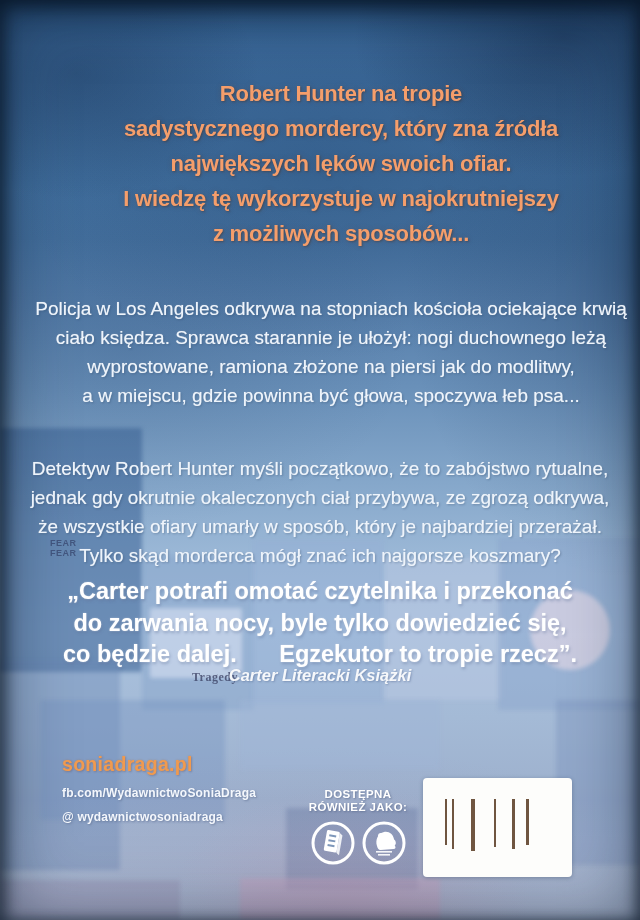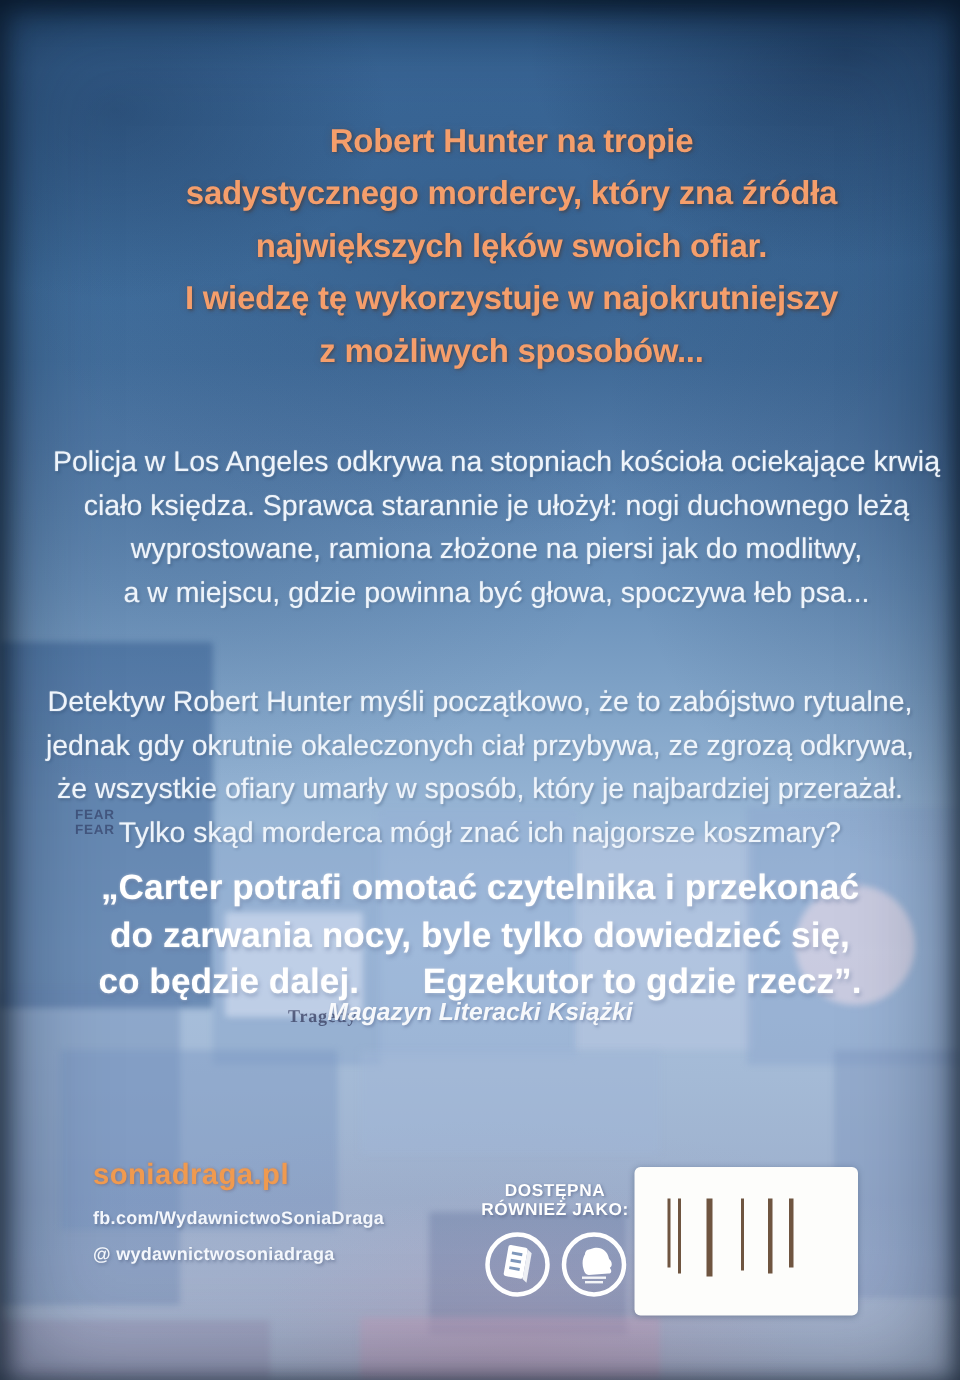--- a/index.html
+++ b/index.html
@@ -45,26 +45,26 @@
   .par2{top:454px;}
   .quote{
     top:576px;color:#ffffff;font-weight:bold;font-size:23.5px;line-height:31.5px;
     text-shadow:0 0 2px rgba(255,255,255,.4), 1px 2px 3px rgba(90,110,150,.45);
   }
   .quote .em{margin-left:36px;}
   .attribution{
     top:666px;color:rgba(255,255,255,.92);font-weight:bold;font-style:italic;font-size:16.5px;
     text-shadow:1px 1px 2px rgba(90,110,150,.5);
   }
-  .footer-links{position:absolute;left:62px;top:772px;}
+  .footer-links{position:absolute;left:62px;top:753px;}
   .site{color:#f09a4f;font-weight:bold;font-size:19.5px;letter-spacing:.3px;
         text-shadow:0 0 2px rgba(200,110,40,.35),1px 1px 2px rgba(80,80,120,.35);}
   .social{color:#f4f7fc;font-weight:bold;font-size:12px;margin-top:10px;letter-spacing:.2px;
           text-shadow:1px 1px 2px rgba(80,95,130,.5);}
-  .availability{position:absolute;left:312px;top:788px;width:116px;text-align:center;}
+  .availability{position:absolute;left:300px;top:788px;width:116px;text-align:center;}
   .avail-label{color:#ffffff;font-weight:bold;font-size:11.5px;line-height:13px;letter-spacing:.4px;
                text-shadow:1px 1px 2px rgba(80,95,130,.6);}
   .avail-icons{display:flex;justify-content:center;gap:5px;margin-top:6px;}
   .badge{width:46px;height:46px;}
   .barcode-box{
     position:absolute;left:423px;top:778px;width:149px;height:99px;background:#fdfdfb;
     border-radius:4px;box-shadow:0 1px 4px rgba(40,60,90,.35);
   }
   .bar{position:absolute;top:21px;background:#6f5540;}
   .tragedy{font-family:"Liberation Serif",serif;}
@@ -118,23 +118,23 @@
     <div class="center body-par par2">
       <div>Detektyw Robert Hunter myśli początkowo, że to zabójstwo rytualne,</div>
       <div>jednak gdy okrutnie okaleczonych ciał przybywa, ze zgrozą odkrywa,</div>
       <div>że wszystkie ofiary umarły w sposób, który je najbardziej przerażał.</div>
       <div>Tylko skąd morderca mógł znać ich najgorsze koszmary?</div>
     </div>
 
     <div class="center quote">
       <div>„Carter potrafi omotać czytelnika i przekonać</div>
       <div>do zarwania nocy, byle tylko dowiedzieć się,</div>
-      <div><span>co będzie dalej. </span><span class="em">Egzekutor</span><span> to gdzie rzecz”.</span></div>
+      <div><span>co będzie dalej. </span><span class="em">Egzekutor</span><span> to tropie rzecz”.</span></div>
     </div>
-    <div class="center attribution">Magazyn Literacki Książki</div>
+    <div class="center attribution">Carter Literacki Książki</div>
 
     <div class="footer-links">
       <div class="site">soniadraga.pl</div>
       <div class="social">fb.com/WydawnictwoSoniaDraga</div>
       <div class="social">@ wydawnictwosoniadraga</div>
     </div>
 
     <div class="availability">
       <div class="avail-label">DOSTĘPNA</div>
       <div class="avail-label">RÓWNIEŻ JAKO:</div>

